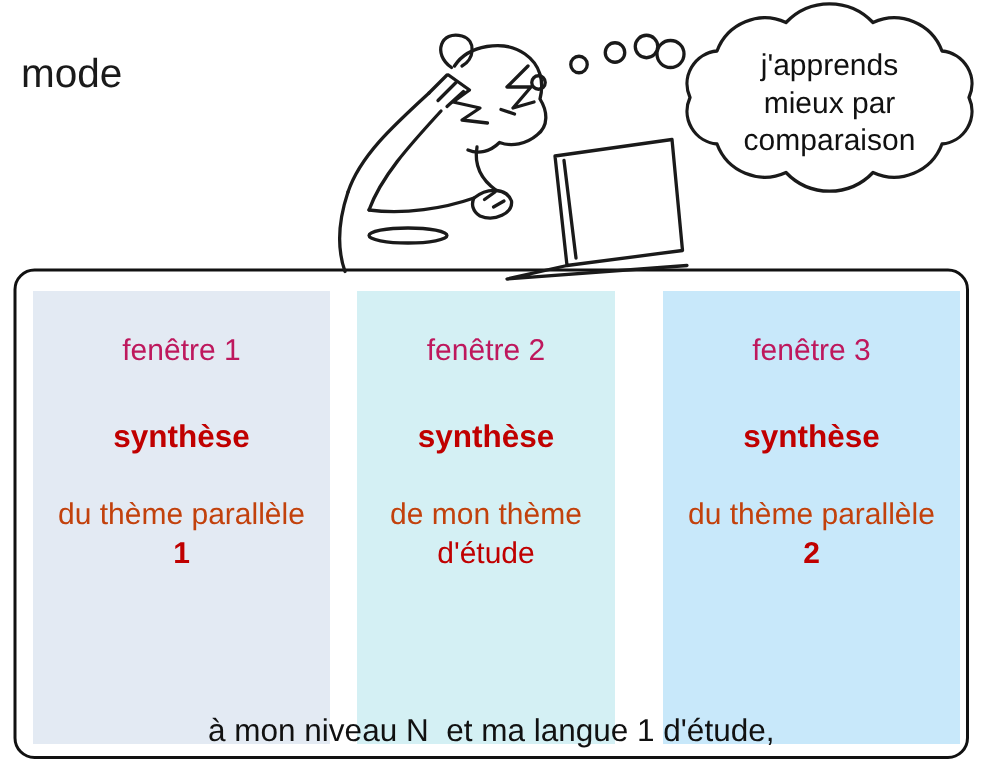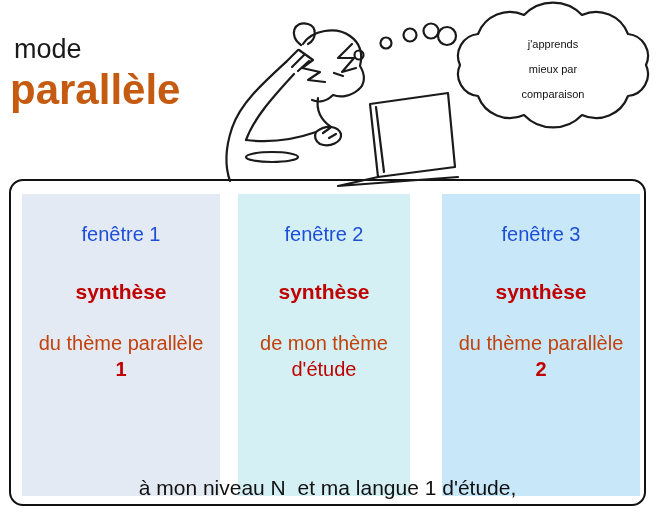--- a/index.html
+++ b/index.html
@@ -39,21 +39,21 @@
     position: absolute;
     left: 0; top: 0;
     z-index: 3;
     pointer-events: none;
   }
   .cloud-text {
     position: absolute;
     left: 462px; top: 32px;
     width: 182px;
     text-align: center;
-    font-size: 11px;
+    font-size: 20px;
     line-height: 25px;
     color: #111111;
     z-index: 4;
   }
 
   
   .board {
     position: absolute;
     left: 9px; top: 179px;
     width: 633px; height: 323px;
@@ -68,21 +68,21 @@
     height: 302px;
     text-align: center;
   }
   .win1 { left: 11px;  width: 198px; background: #e3eaf3; }
   .win2 { left: 227px; width: 172px; background: #d4f0f4; }
   .win3 { left: 431px; width: 198px; background: #c8e8fa; }
 
   .win-label {
     margin-top: 29px;
     font-size: 20px;
-    color: #1d4ed8;
+    color: #be185d;
   }
   .win-heading {
     margin-top: 34px;
     font-size: 21px;
     font-weight: bold;
     color: #c00000;
   }
   .win-line1 {
     margin-top: 26px;
     font-size: 20px;
@@ -107,21 +107,20 @@
     white-space: pre-wrap;
     z-index: 2;
   }
 </style>
 </head>
 <body>
 
 <div class="stage">
 
   <div class="mode-label">mode</div>
-  <div class="main-title">parallèle</div>
 
   <svg class="art" width="657" height="196" viewBox="0 0 657 196" fill="none" stroke="#1a1a1a" stroke-width="2.2" stroke-linecap="round" stroke-linejoin="round">
 
     <path d="M232,128 C226,146 224,164 230,181"></path>
 
     <path d="M232,128 C240,104 262,84 286,62"></path>
     <path d="M246,140 C254,118 272,98 294,74"></path>
     <path d="M286,62 L298,50 M292,67 L304,55 M298,71 L309,61"></path>
 
     <path d="M301,45 C288,36 294,20 308,24 C318,27 316,40 308,44"></path>

